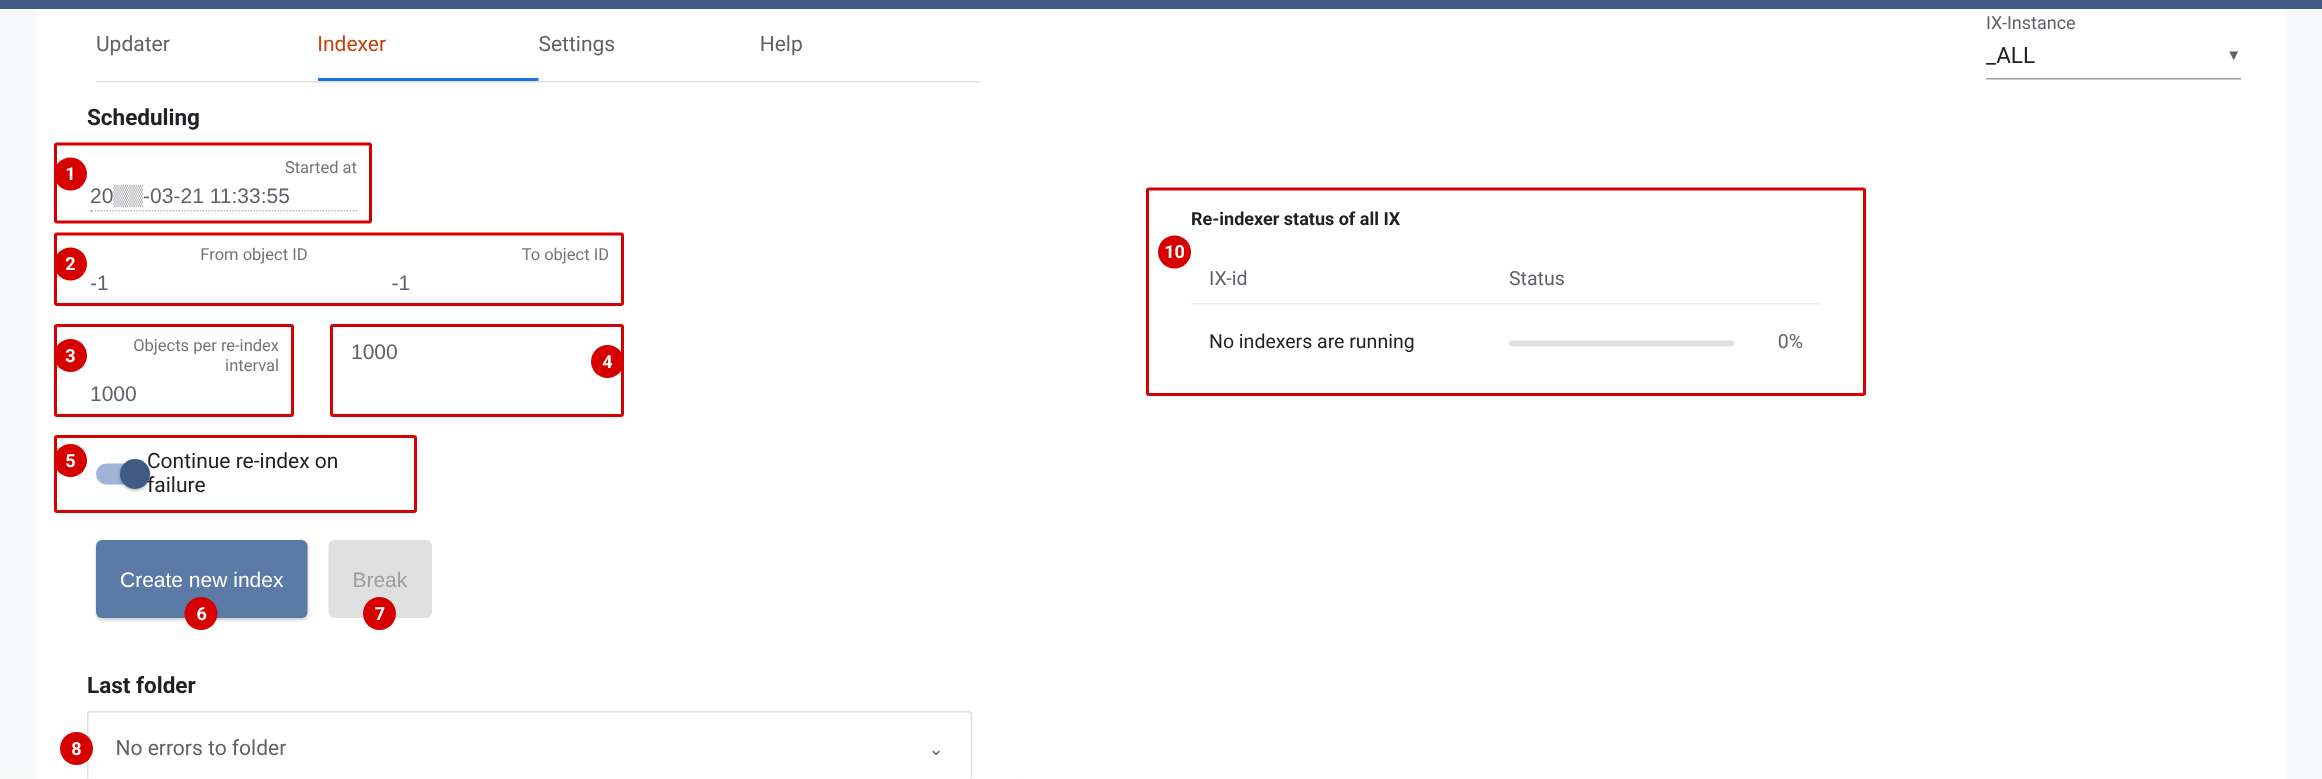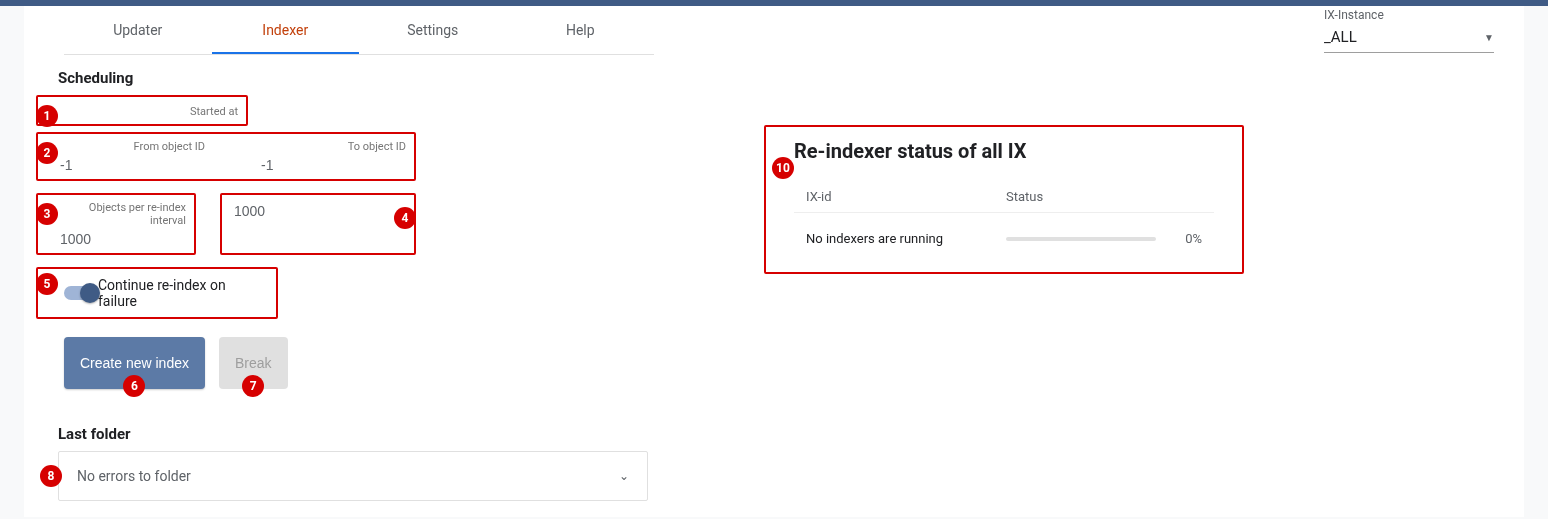--- a/index.html
+++ b/index.html
@@ -14,21 +14,20 @@
   }
   .top-row { display:flex; align-items:flex-start; }
   .tabs {
     display:flex;
     border-bottom:1px solid #e0e0e0;
     margin-left:40px;
     width:590px;
   }
   .tab {
     flex:1;
-    text-align:center;
     padding:16px 0 14px 0;
     font-size:14px;
     color:#5f6368;
     cursor:pointer;
     border-bottom:2px solid transparent;
   }
   .tab.active { color:#c2410c; border-bottom:2px solid #1a73e8; }
   .instance-select {
     position:absolute;
     right:30px;
@@ -91,21 +90,21 @@
     margin:8px 22px 0 22px;
     width:590px;
     border:1px solid #e0e0e0;
     border-radius:2px;
     padding:16px 18px;
     display:flex; justify-content:space-between; align-items:center;
     font-size:14px; color:#5f6368;
     cursor:pointer;
   }
   .status-panel { }
-  .status-title { font-size:20px; font-weight:700; color:#202124; margin:0 0 18px 10px; }
+  .status-title { font-size:12px; font-weight:700; color:#202124; margin:0 0 18px 10px; }
   .status-table { width:420px; margin-left:10px; font-size:13px; color:#5f6368; }
   .status-table .hdr { display:flex; padding:8px 12px; }
   .status-table .hdr .c1 { width:200px; }
   .status-table .hdr .c2 { flex:1; }
   .status-table .row1 {
     display:flex; align-items:center;
     padding:18px 12px; border-top:1px solid #eeeeee;
   }
   .status-table .row1 .msg { width:200px; color:#202124; }
   .progress { flex:1; height:4px; background:#e0e0e0; border-radius:2px; margin-right:16px; }
@@ -135,20 +134,21 @@
   </div>
 
   <div class="content">
     <div class="left-col">
       <h4 class="section">Scheduling</h4>
 
       <div class="redbox" style="margin-left:0; width:212px;">
         <div class="badge" style="left:-2px; top:8px;">1</div>
         <div class="field-block" style="margin-left:14px;">
           <div class="field-label">Started at</div>
+          <input class="field-value" style="border-bottom: 1px dotted rgb(189, 189, 189);" value="20▒▒-03-21 11:33:55">
         </div>
       </div>
 
       <div class="redbox" style="margin-left:0; width:380px;">
         <div class="badge" style="left:-2px; top:8px;">2</div>
         <div class="row" style="margin-left:14px;">
           <div style="width:150px;">
             <div class="field-label">From object ID</div>
             <input class="field-value" value="-1" style="">
           </div>

